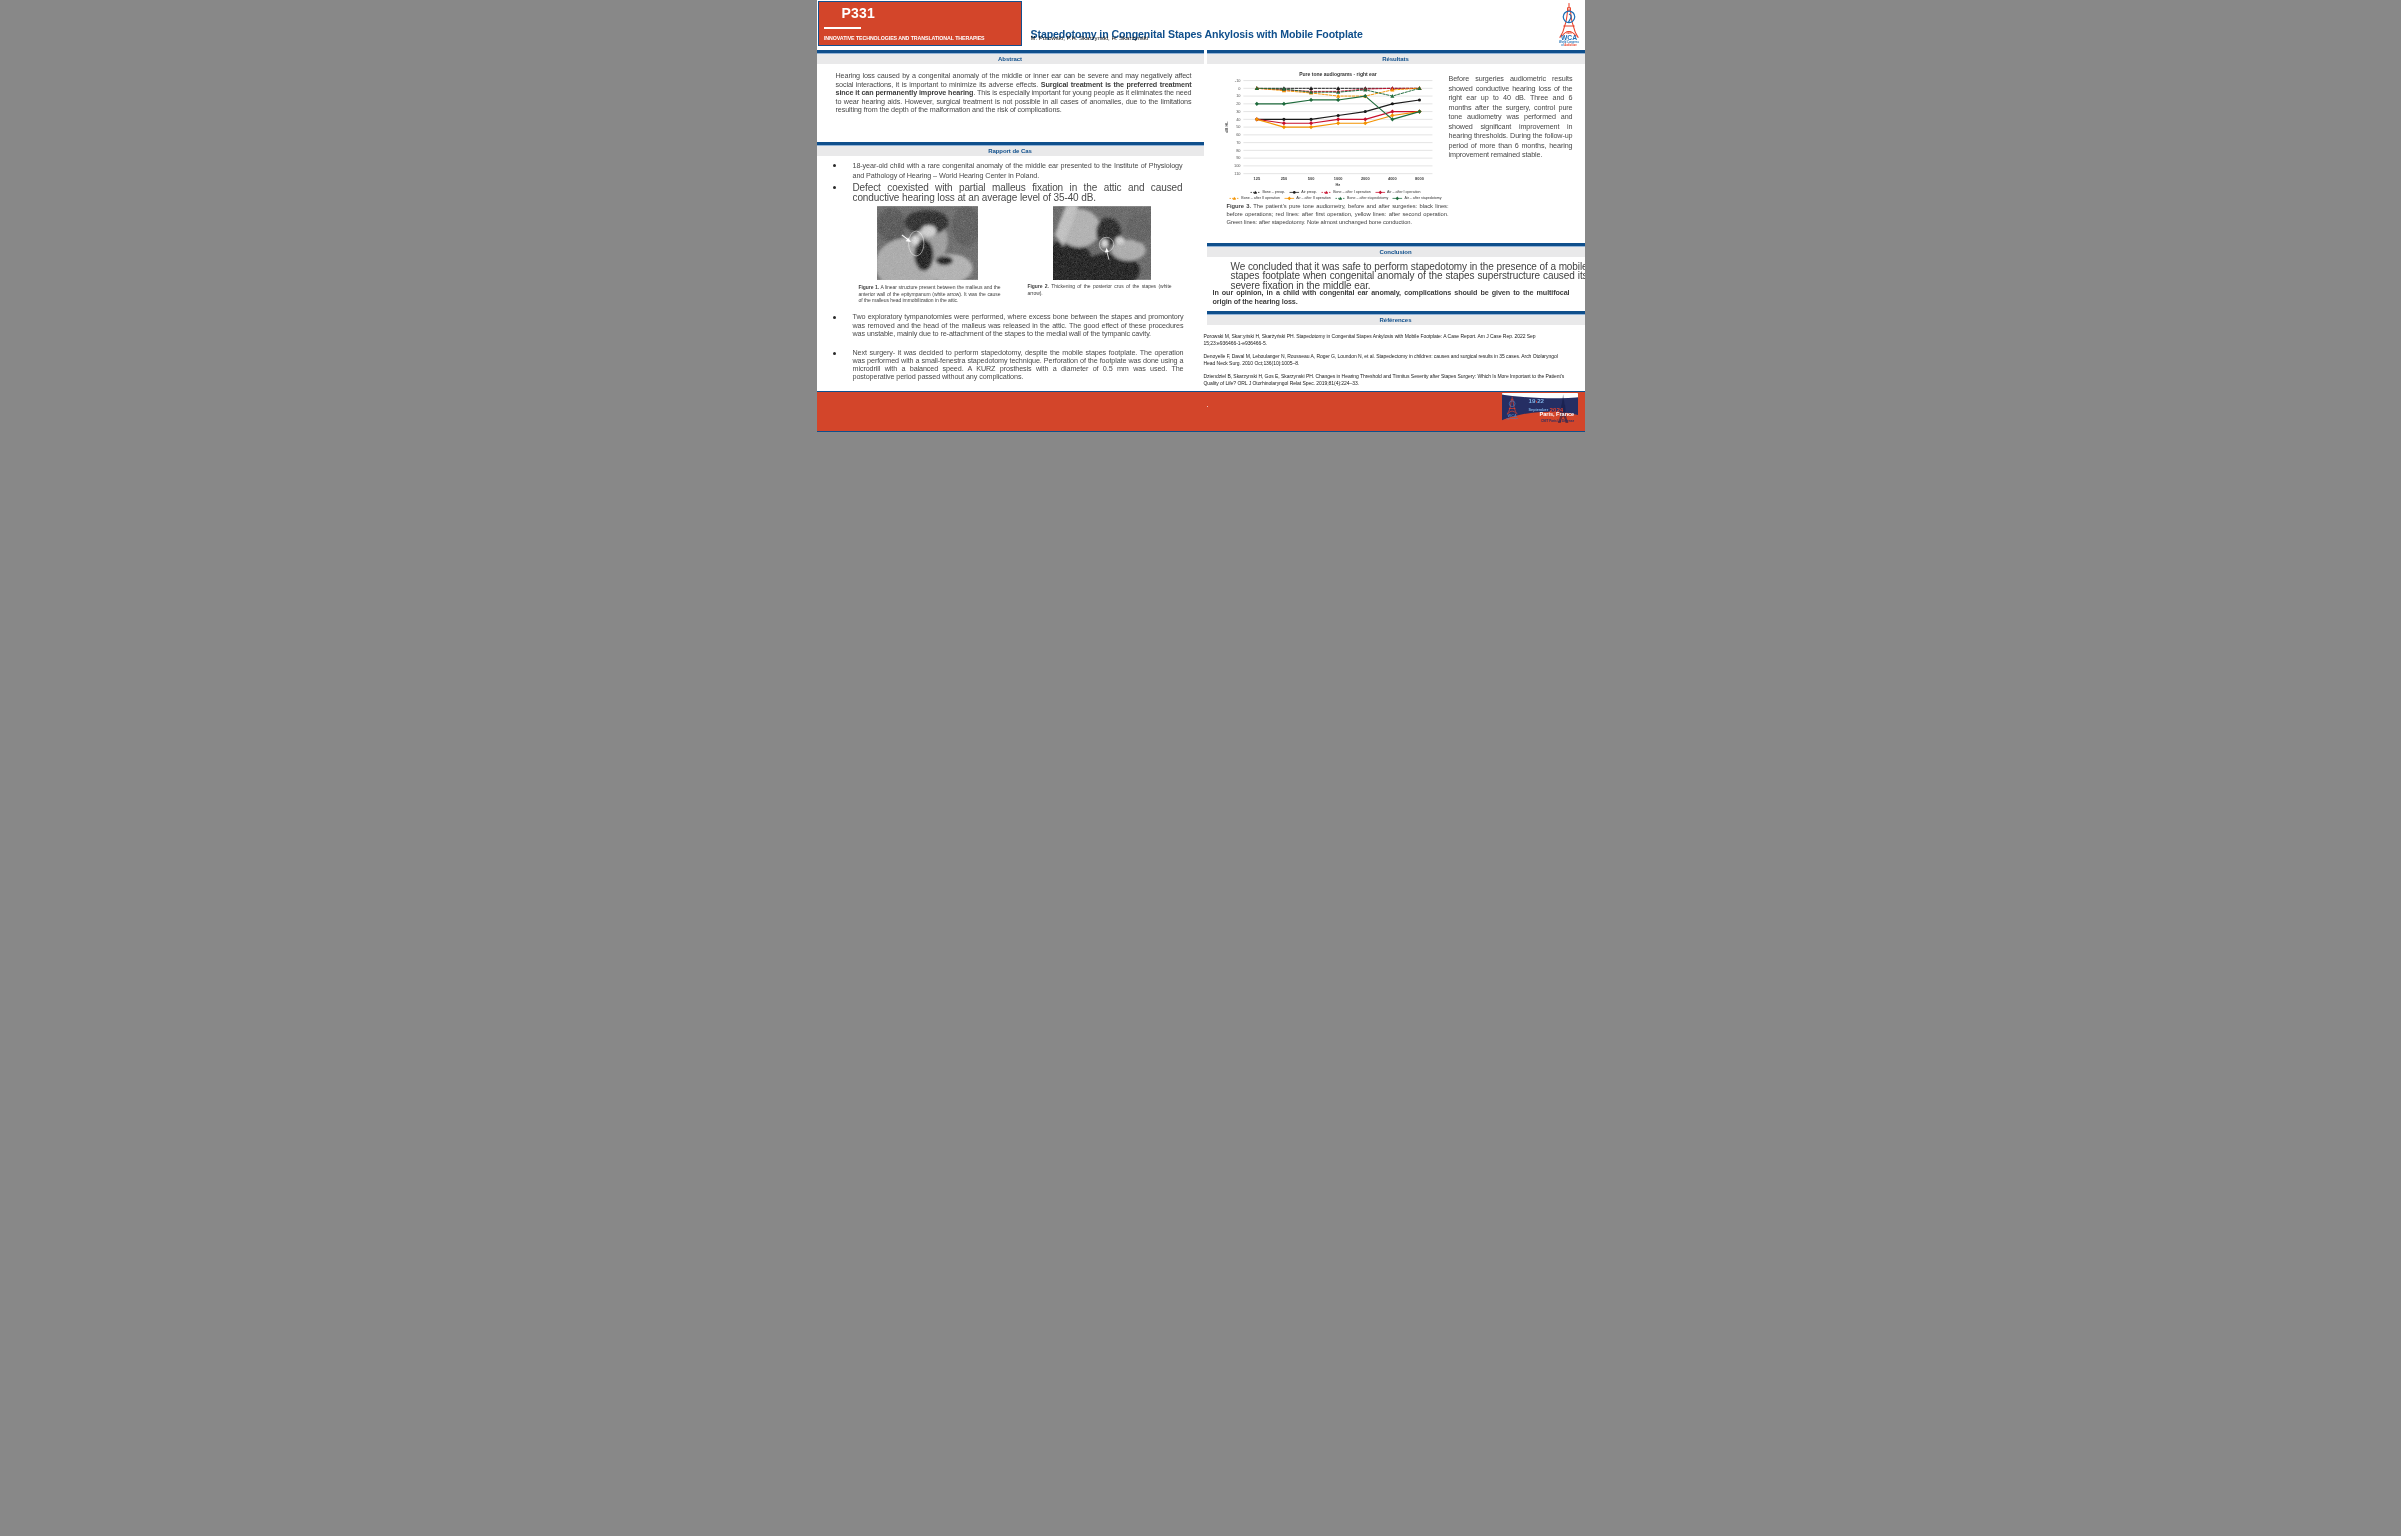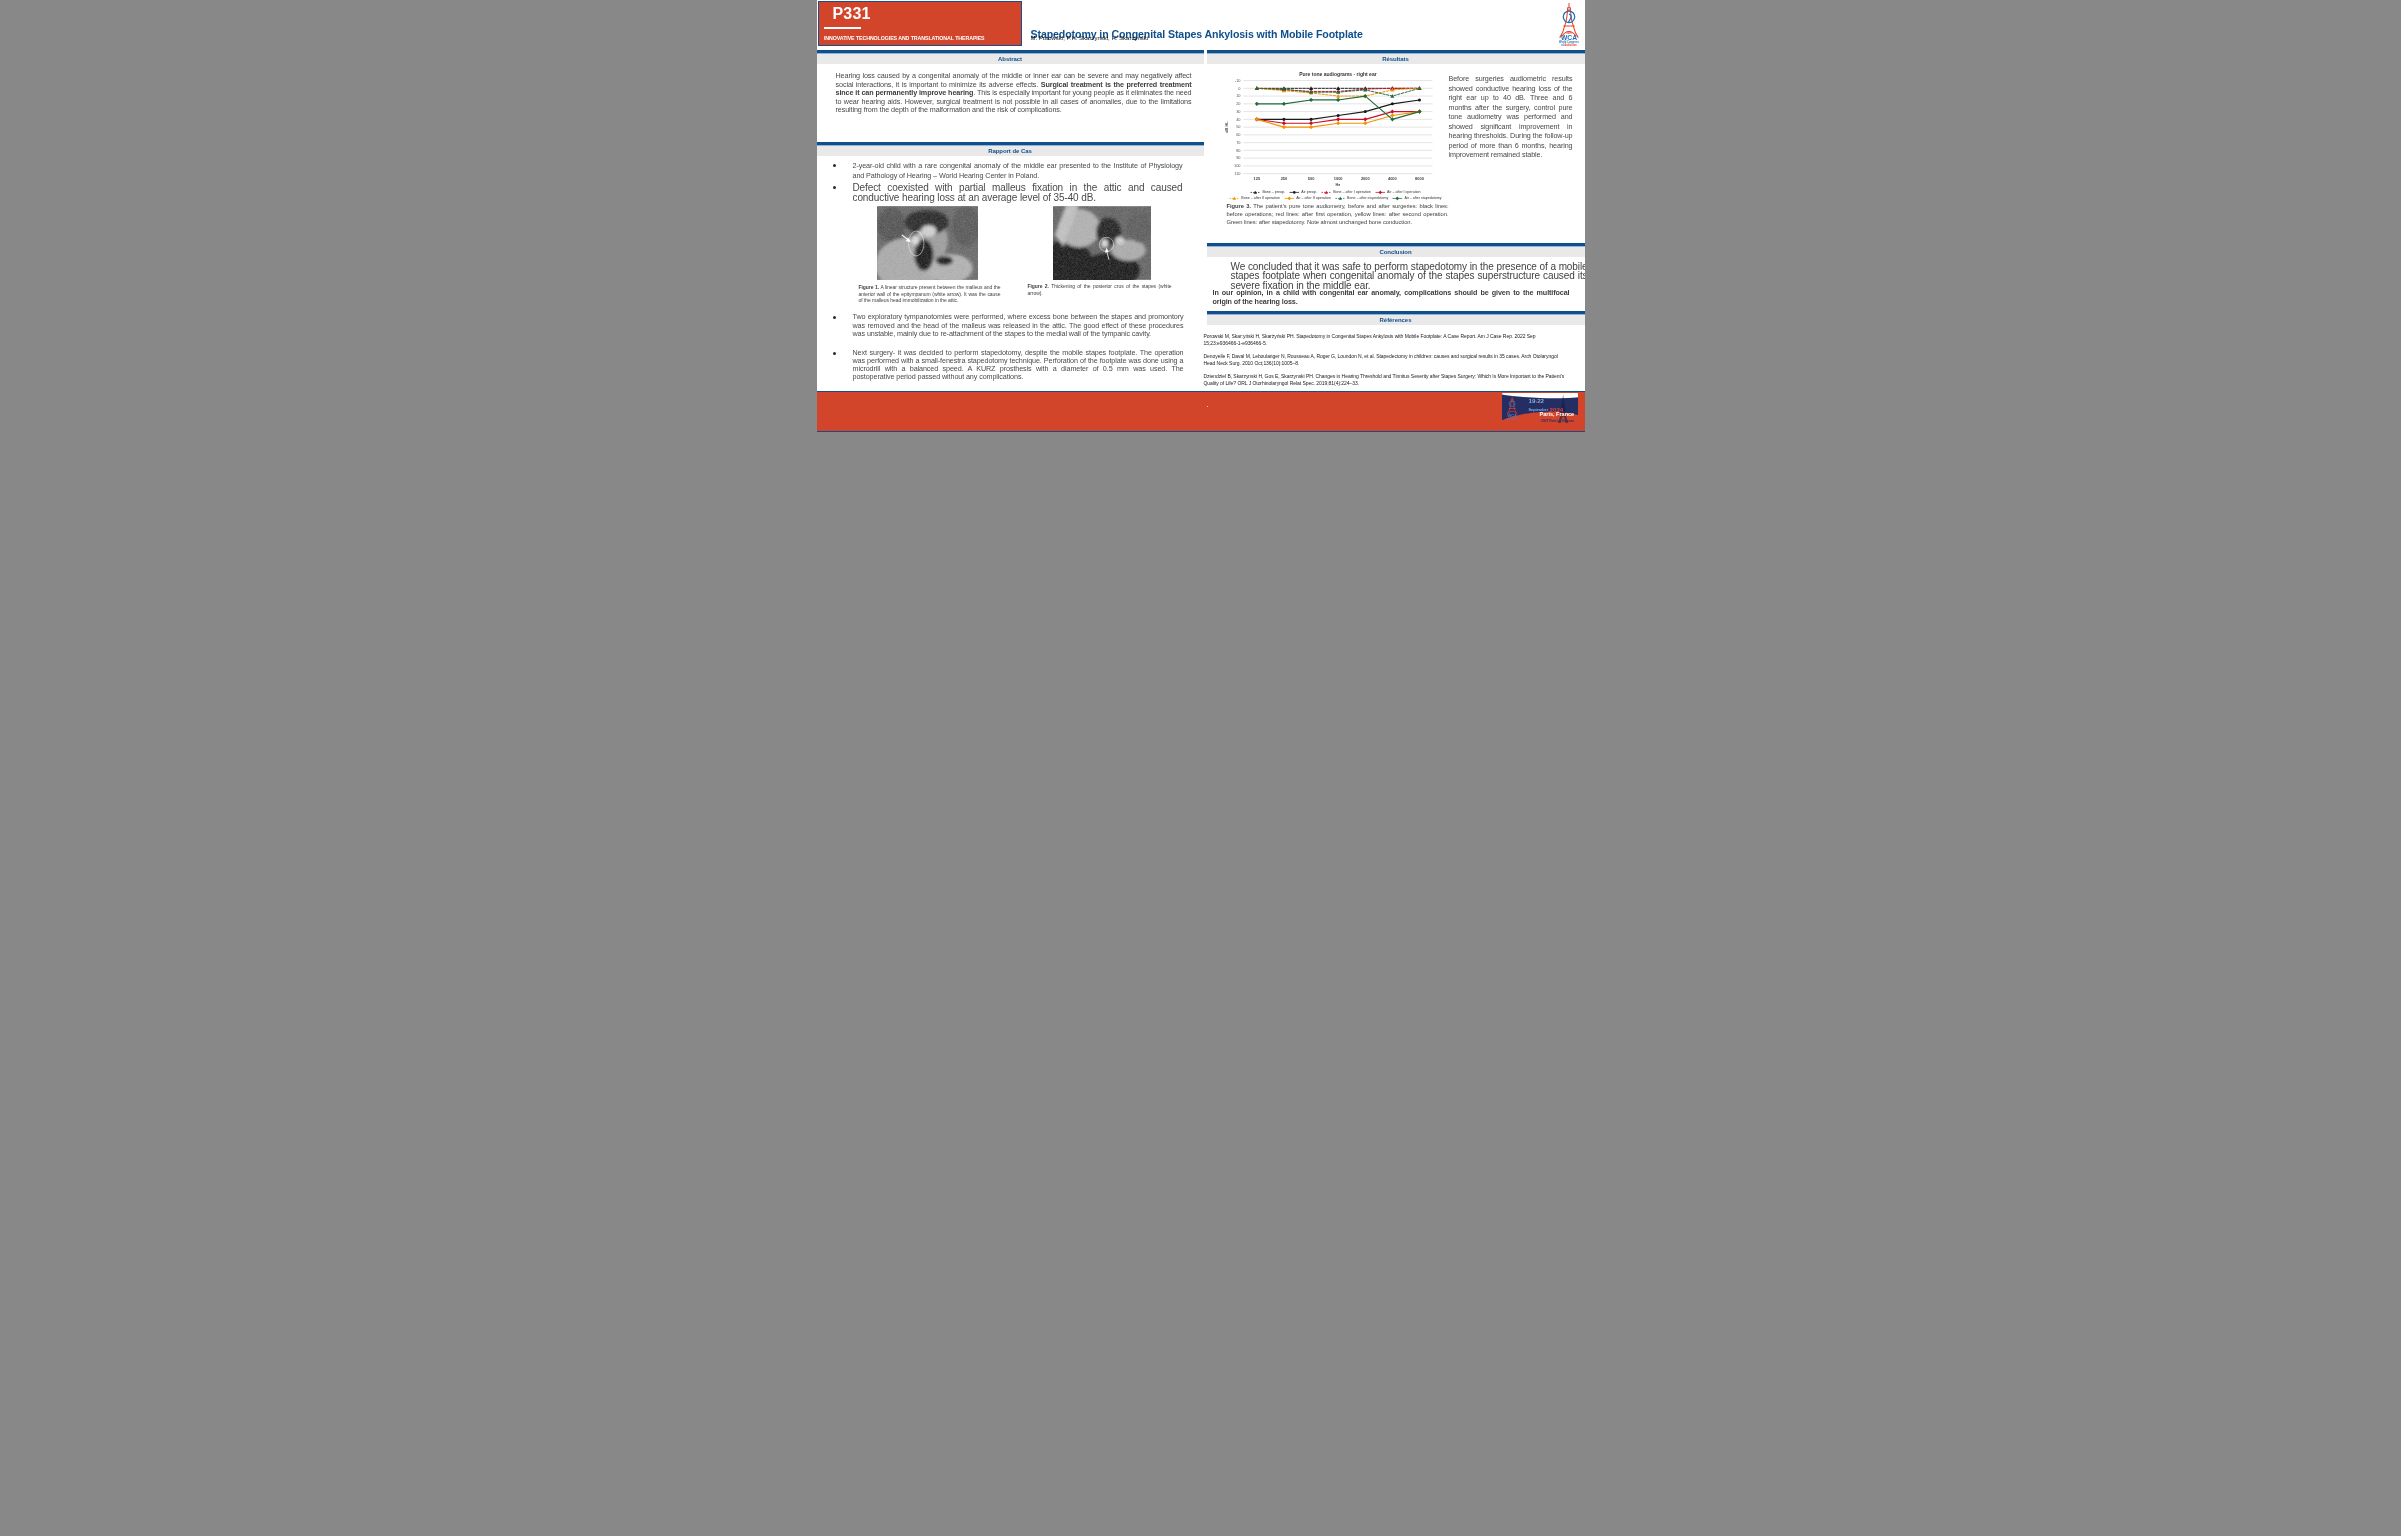--- a/index.html
+++ b/index.html
@@ -1,21 +1,21 @@
 <!DOCTYPE html>
 <html style="font-size:7.7px"><head>
 <meta charset="utf-8">
 <style>
   html,body{margin:0;padding:0;background:#888;}
   .poster{position:relative;width:768px;height:432px;background:#fff;margin:0 auto;
     font-family:"Liberation Sans",sans-serif;overflow:hidden;}
   .abs{position:absolute;}
   
   .code-box{position:absolute;left:1px;top:1px;width:204px;height:45px;background:#d3452a;border:1px solid #14508f;box-sizing:border-box;}
-  .code{position:absolute;left:14px;top:2.9px;color:#fff;font-size:16px;font-weight:bold;letter-spacing:0.2px;}
+  .code{position:absolute;left:23px;top:2.9px;color:#fff;font-size:14px;font-weight:bold;letter-spacing:0.2px;}
   .code-underline{position:absolute;left:5.8px;top:24.5px;width:37px;height:2.4px;background:#fff;}
   .track{position:absolute;left:5.3px;top:33px;color:#fff;font-size:5.5px;font-weight:bold;letter-spacing:-0.1px;white-space:nowrap;transform:scaleX(.96);transform-origin:left;}
   .title{position:absolute;left:214px;top:28px;width:432px;color:#0f4f8c;font-size:10.6px;font-weight:bold;letter-spacing:-0.1px;}
   .authors{position:absolute;left:214px;top:35px;width:336px;color:#111;font-size:6px;}
   
   .band{position:absolute;height:14px;}
   .band-bar{height:2.9px;background:#0f4f8c;border-bottom:0.7px solid #93b3d6;}
   .band-title{height:10.3px;background:#e9e9ea;display:flex;align-items:center;justify-content:center;
     color:#0f4f8c;font-size:6px;font-weight:bold;letter-spacing:-0.05px;}
   
@@ -111,21 +111,21 @@
   <div class="band" style="left:390px;top:311px;width:378px;">
     <div class="band-bar"></div>
     <div class="band-title">Références</div>
   </div>
 
   <div class="abs just" style="left:19px;top:72px;width:356px;font-size:7.2px;line-height:8.5px;">
     <span>Hearing loss caused by a congenital anomaly of the middle or inner ear can be severe and may negatively affect social interactions, it is important to minimize its adverse effects. </span><span class="bold-inline">Surgical treatment is the preferred treatment since it can permanently improve hearing</span><span>. This is especially important for young people as it eliminates the need to wear hearing aids. However, surgical treatment is not possible in all cases of anomalies, due to the limitations resulting from the depth of the malformation and the risk of complications.</span>
   </div>
 
   <span class="bdot" style="left:16.3px;top:164px;"></span>
-  <div class="btext" style="left:36px;top:161px;width:330px;font-size:7.2px;line-height:10px;">2-year-old child with a rare congenital anomaly of the middle ear presented to the Institute of Physiology and Pathology of Hearing – World Hearing Center in Poland.</div>
+  <div class="btext" style="left:36px;top:161px;width:330px;font-size:7.2px;line-height:10px;">18-year-old child with a rare congenital anomaly of the middle ear presented to the Institute of Physiology and Pathology of Hearing – World Hearing Center in Poland.</div>
   <span class="bdot" style="left:16.3px;top:186px;"></span>
   <div class="btext" style="left:36px;top:183px;width:330px;font-size:10px;line-height:10px;">Defect coexisted with partial malleus fixation in the attic and caused conductive hearing loss at an average level of 35-40 dB.</div>
 
   <svg class="abs" style="left:60px;top:206px;" width="101" height="74" viewBox="0 0 211 154">
     <rect width="211" height="154" fill="#636363"></rect>
     <g filter="url(#ctblur)">
       <ellipse cx="30" cy="40" rx="30" ry="36" fill="#4c4c4c"></ellipse>
       <ellipse cx="186" cy="42" rx="30" ry="42" fill="#515151"></ellipse>
       <ellipse cx="66" cy="122" rx="70" ry="56" fill="#aaaaaa"></ellipse>
       <ellipse cx="152" cy="130" rx="48" ry="30" fill="#b2b2b2"></ellipse>

